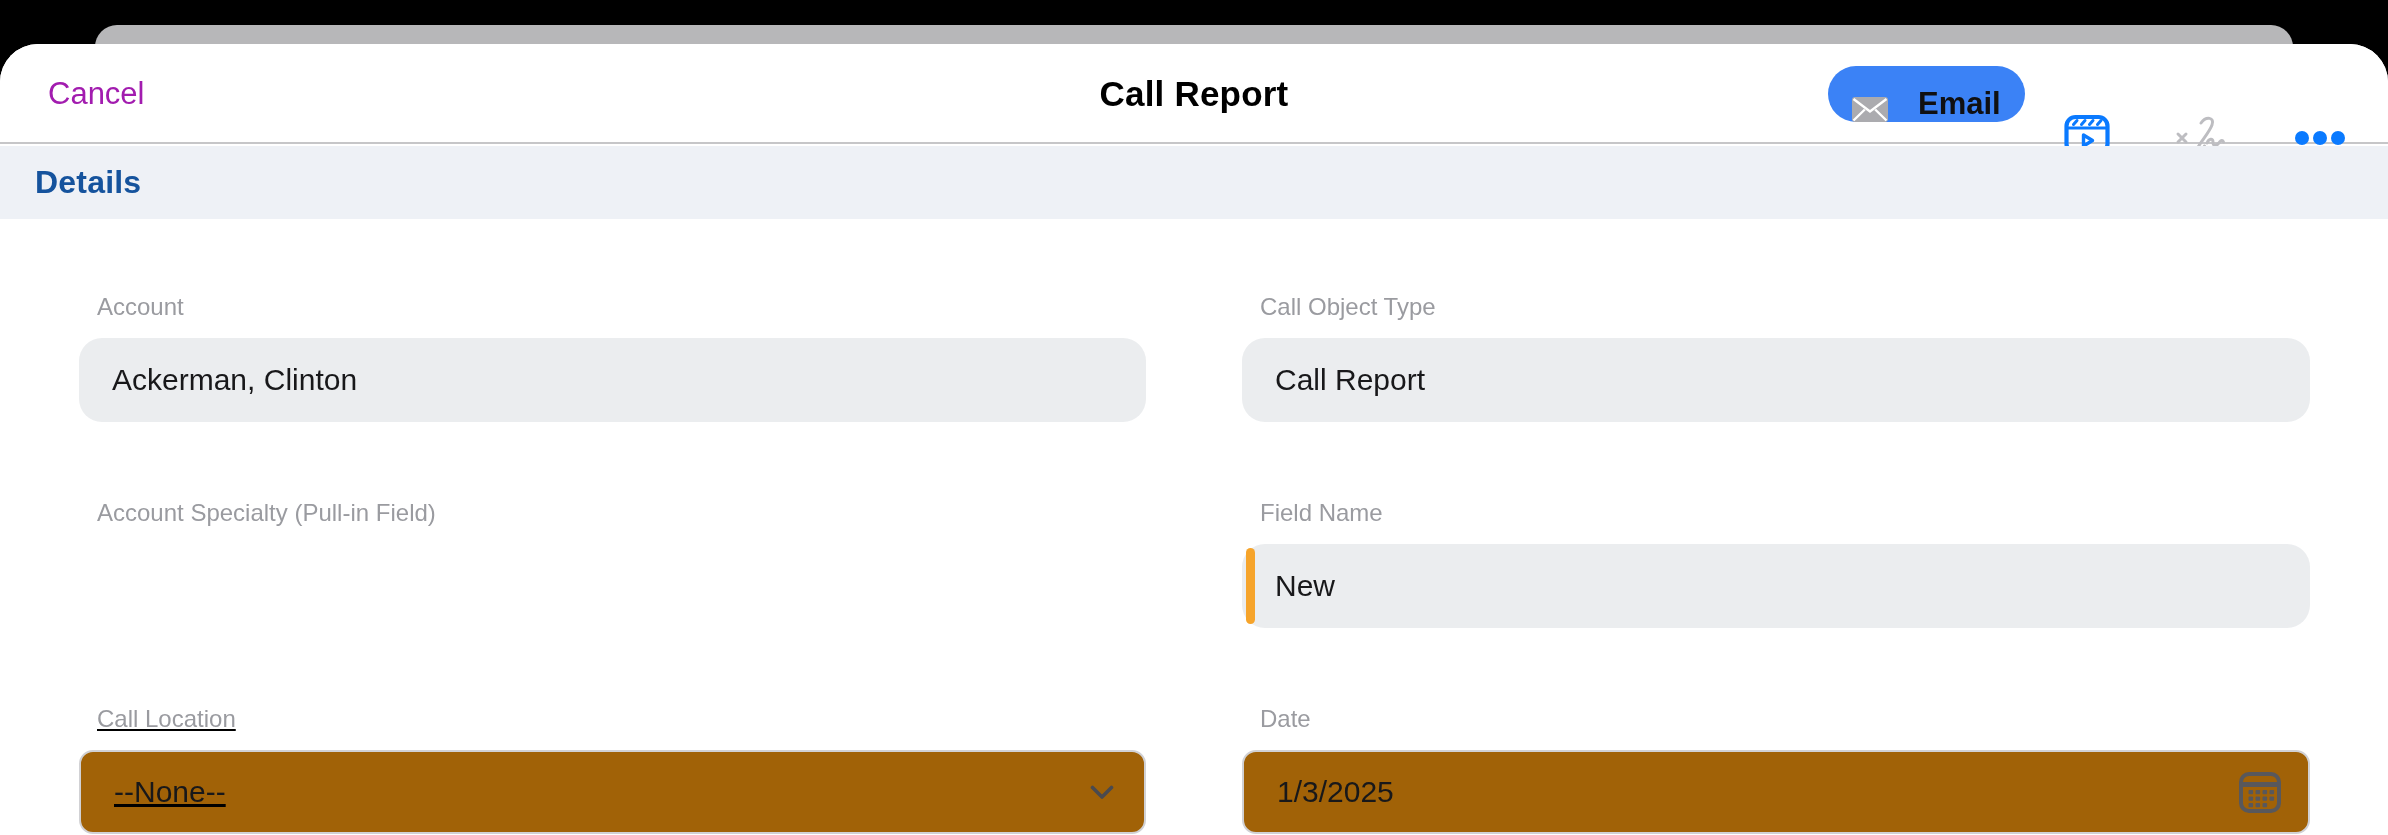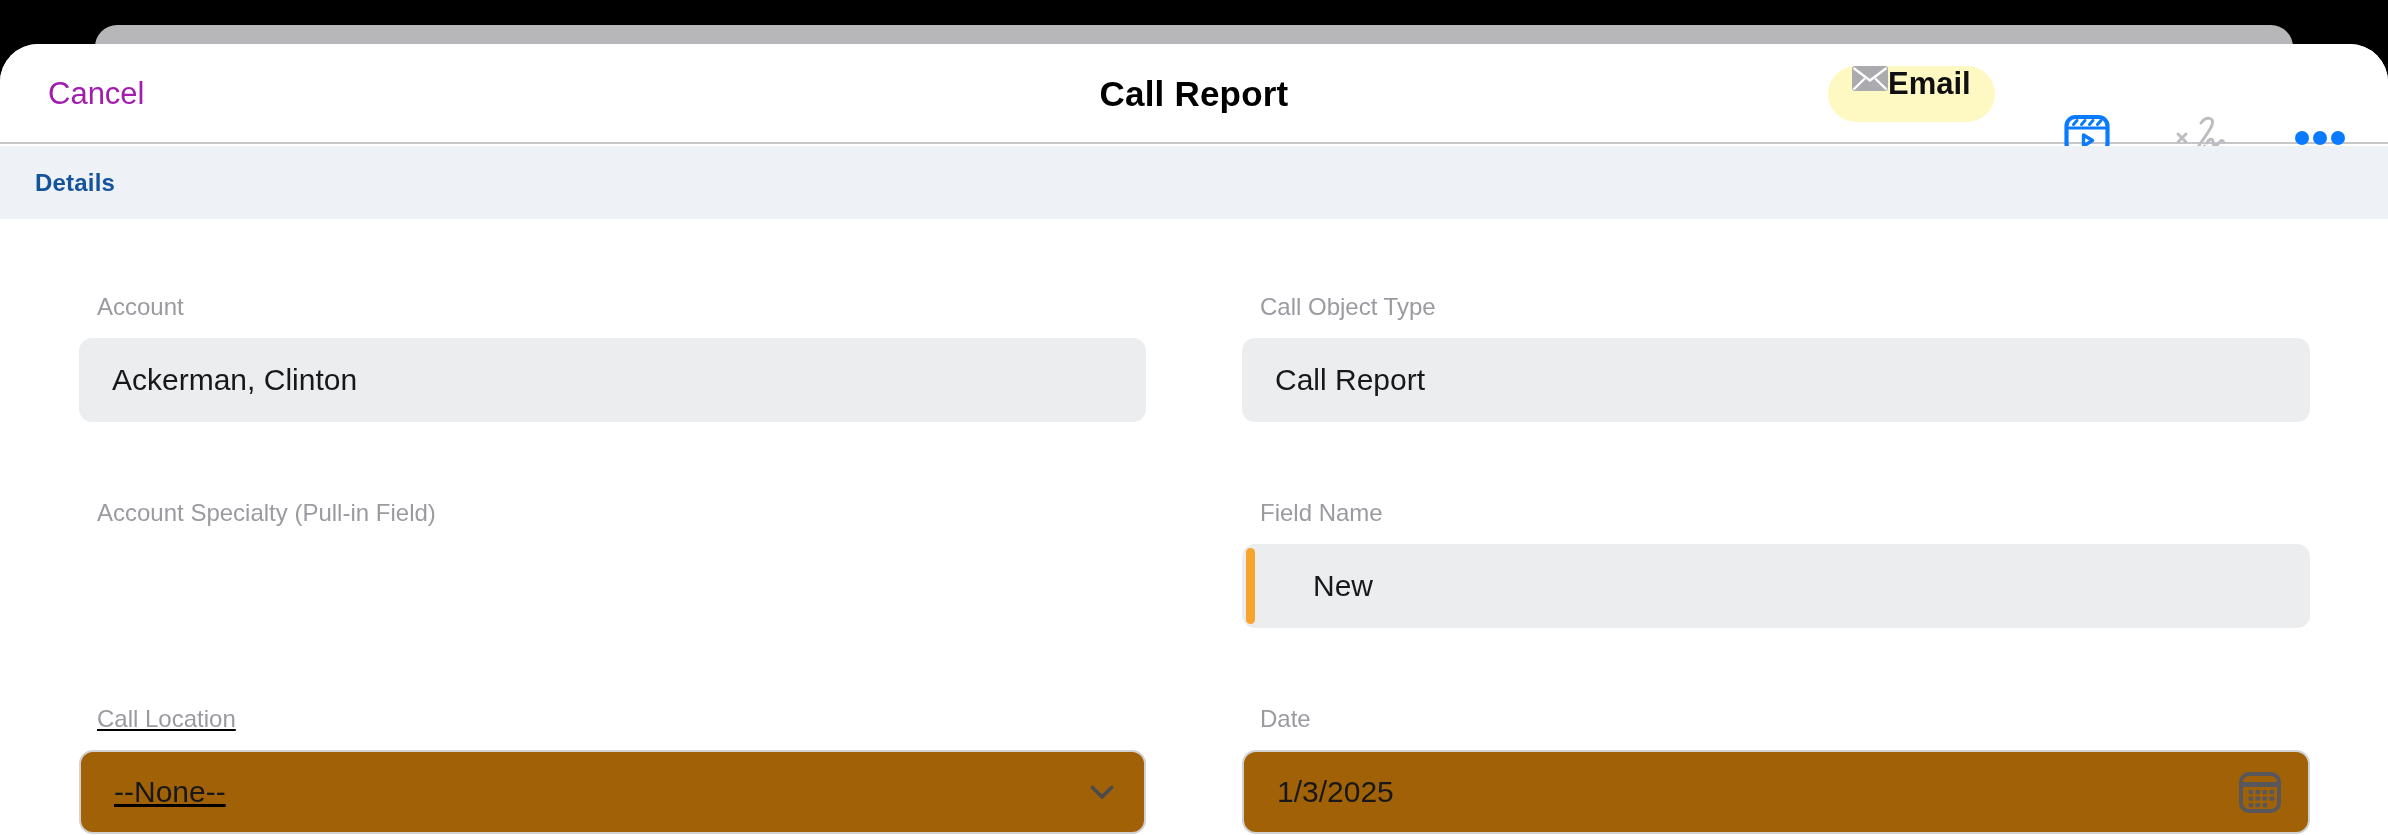--- a/index.html
+++ b/index.html
@@ -15,40 +15,40 @@
 
   
   .navbar{position:absolute;left:0;top:0;width:100%;height:100px;background:#fff;
     border-bottom:2px solid #c6c6c8;}
   .cancel-btn{position:absolute;left:48px;top:0;height:100px;display:flex;align-items:center;
     font-size:31px;color:#a21caf;background:none;border:none;padding:0;cursor:pointer;}
   .nav-title{position:absolute;left:0;top:0;width:100%;height:100px;display:flex;
     align-items:center;justify-content:center;font-size:35px;font-weight:700;color:#000;
     pointer-events:none;letter-spacing:.2px;}
   .email-pill{position:absolute;left:1828px;top:22px;height:56px;padding:0 24px;
-    background:#fef9c3;border:none;border-radius:28px;display:flex;align-items:flex-start;
-    gap:0;cursor:pointer;}
+    background:#3b82f6;border:none;border-radius:28px;display:flex;align-items:flex-end;
+    gap:30px;cursor:pointer;}
   .email-pill .pill-label{font-size:31px;font-weight:600;color:#101012;}
   .icon-btn{position:absolute;background:none;border:none;padding:0;cursor:pointer;
     display:flex;align-items:center;justify-content:center;}
   .video-btn{left:2062px;top:68px;width:50px;height:46px;}
   .sig-btn{left:2172px;top:70px;width:60px;height:48px;}
   .more-btn{left:2292px;top:80px;width:56px;height:28px;gap:4px;}
   .dot{width:14px;height:14px;border-radius:50%;background:#0a7aff;}
 
   
   .section-band{position:absolute;left:0;top:102px;width:100%;height:73px;
     background:#eef1f6;display:flex;align-items:center;padding-left:35px;}
-  .section-title{font-size:24px;font-weight:700;color:#15539d;letter-spacing:.2px;}
+  .section-title{font-size:32px;font-weight:700;color:#15539d;letter-spacing:.2px;}
 
   
   .field-group{position:absolute;}
   .fg-label{font-size:24px;color:#9a9ba0;padding-left:5px;height:30px;line-height:30px;
     margin-bottom:16px;white-space:nowrap;margin-left:13px;}
-  .field-box{position:relative;height:84px;border-radius:13px;display:flex;align-items:center;}
+  .field-box{position:relative;height:84px;border-radius:23px;display:flex;align-items:center;}
   .field-box.filled{background:#ebedef;}
   .field-box.outlined{background:#a16207;border:2px solid #d1d1d4;border-radius:14px;}
   .field-value{font-size:30px;color:#18181a;padding-left:33px;white-space:nowrap;}
   .flag-bar{position:absolute;left:4px;top:4px;bottom:4px;width:9px;border-radius:5px;
     background:#f6a42b;}
   .chevron-wrap{position:absolute;right:30px;top:0;height:100%;display:flex;align-items:center;}
   .cal-wrap{position:absolute;right:26px;top:0;height:100%;display:flex;align-items:center;cursor:pointer;}
 
   .g0{left:79px; top:248px;width:1067px;}
   .g1{left:1242px;top:248px;width:1068px;}
@@ -129,21 +129,21 @@
   </div>
 
   <div class="field-group g2">
     <div class="fg-label">Account Specialty (Pull-in Field)</div>
   </div>
 
   <div class="field-group g3">
     <div class="fg-label">Field Name</div>
     <div class="field-box filled">
       <span class="flag-bar"></span>
-      <span class="field-value" style="margin-left:38px;">New</span>
+      <span class="field-value" style="">New</span>
     </div>
   </div>
 
   <div class="field-group g4">
     <div class="fg-label">Call Location</div>
     <div class="field-box outlined">
       <span class="field-value">--None--</span>
       <span class="chevron-wrap">
         <svg width="24" height="15" viewBox="0 0 24 15">
           <path d="M2.5 2.5 L12 12 L21.5 2.5" fill="none" stroke="#4a4a4f" stroke-width="3.6" stroke-linecap="round" stroke-linejoin="round"></path>

